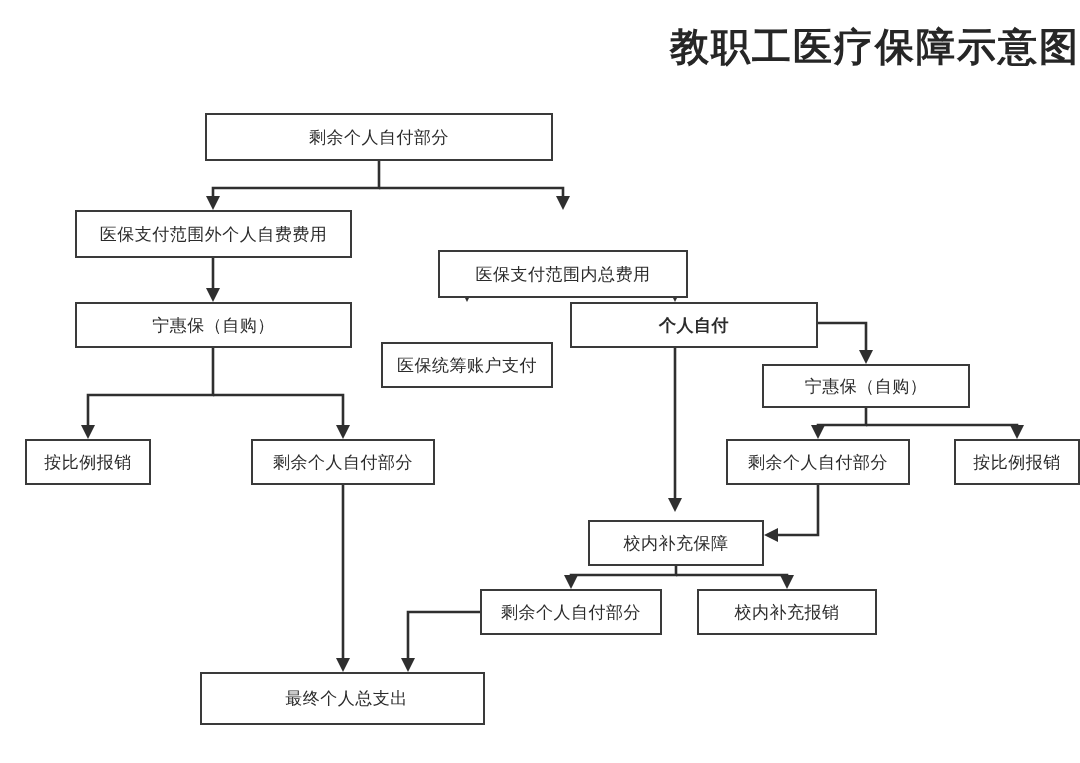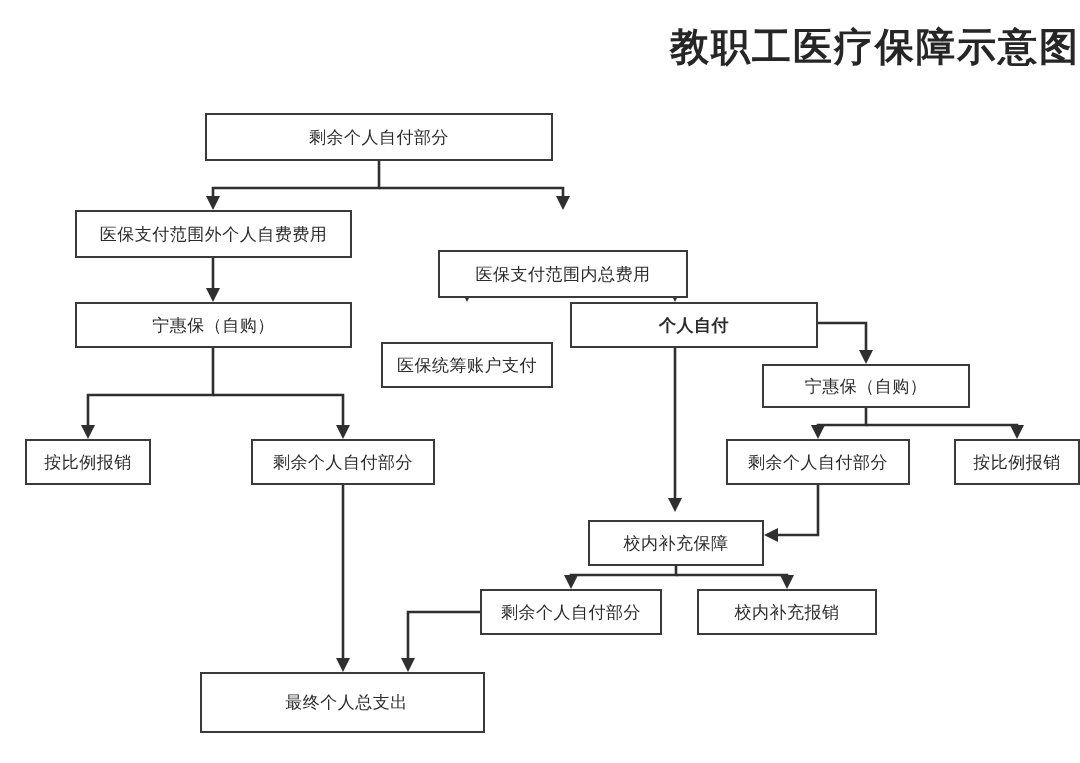--- a/index.html
+++ b/index.html
@@ -146,15 +146,15 @@
   <div class="node" style="left: 381px; top: 302px; width: 172px; height: 46px; margin-top: 40px;">医保统筹账户支付</div>
   <div class="node" style="left: 570px; top: 302px; width: 248px; height: 46px; font-weight: bold;">个人自付</div>
   <div class="node" style="left: 762px; top: 364px; width: 208px; height: 44px;">宁惠保（自购）</div>
   <div class="node" style="left: 25px; top: 439px; width: 126px; height: 46px;">按比例报销</div>
   <div class="node" style="left: 251px; top: 439px; width: 184px; height: 46px;">剩余个人自付部分</div>
   <div class="node" style="left: 726px; top: 439px; width: 184px; height: 46px;">剩余个人自付部分</div>
   <div class="node" style="left: 954px; top: 439px; width: 126px; height: 46px;">按比例报销</div>
   <div class="node" style="left: 588px; top: 520px; width: 176px; height: 46px;">校内补充保障</div>
   <div class="node" style="left: 480px; top: 589px; width: 182px; height: 46px;">剩余个人自付部分</div>
   <div class="node" style="left: 697px; top: 589px; width: 180px; height: 46px;">校内补充报销</div>
-  <div class="node" style="left: 200px; top: 672px; width: 285px; height: 61px; padding-left: 8px;">最终个人总支出</div>
+  <div class="node" style="left: 200px; top: 672px; width: 285px; height: 53px; padding-left: 8px;">最终个人总支出</div>
 
 </div>
 
 </body></html>

